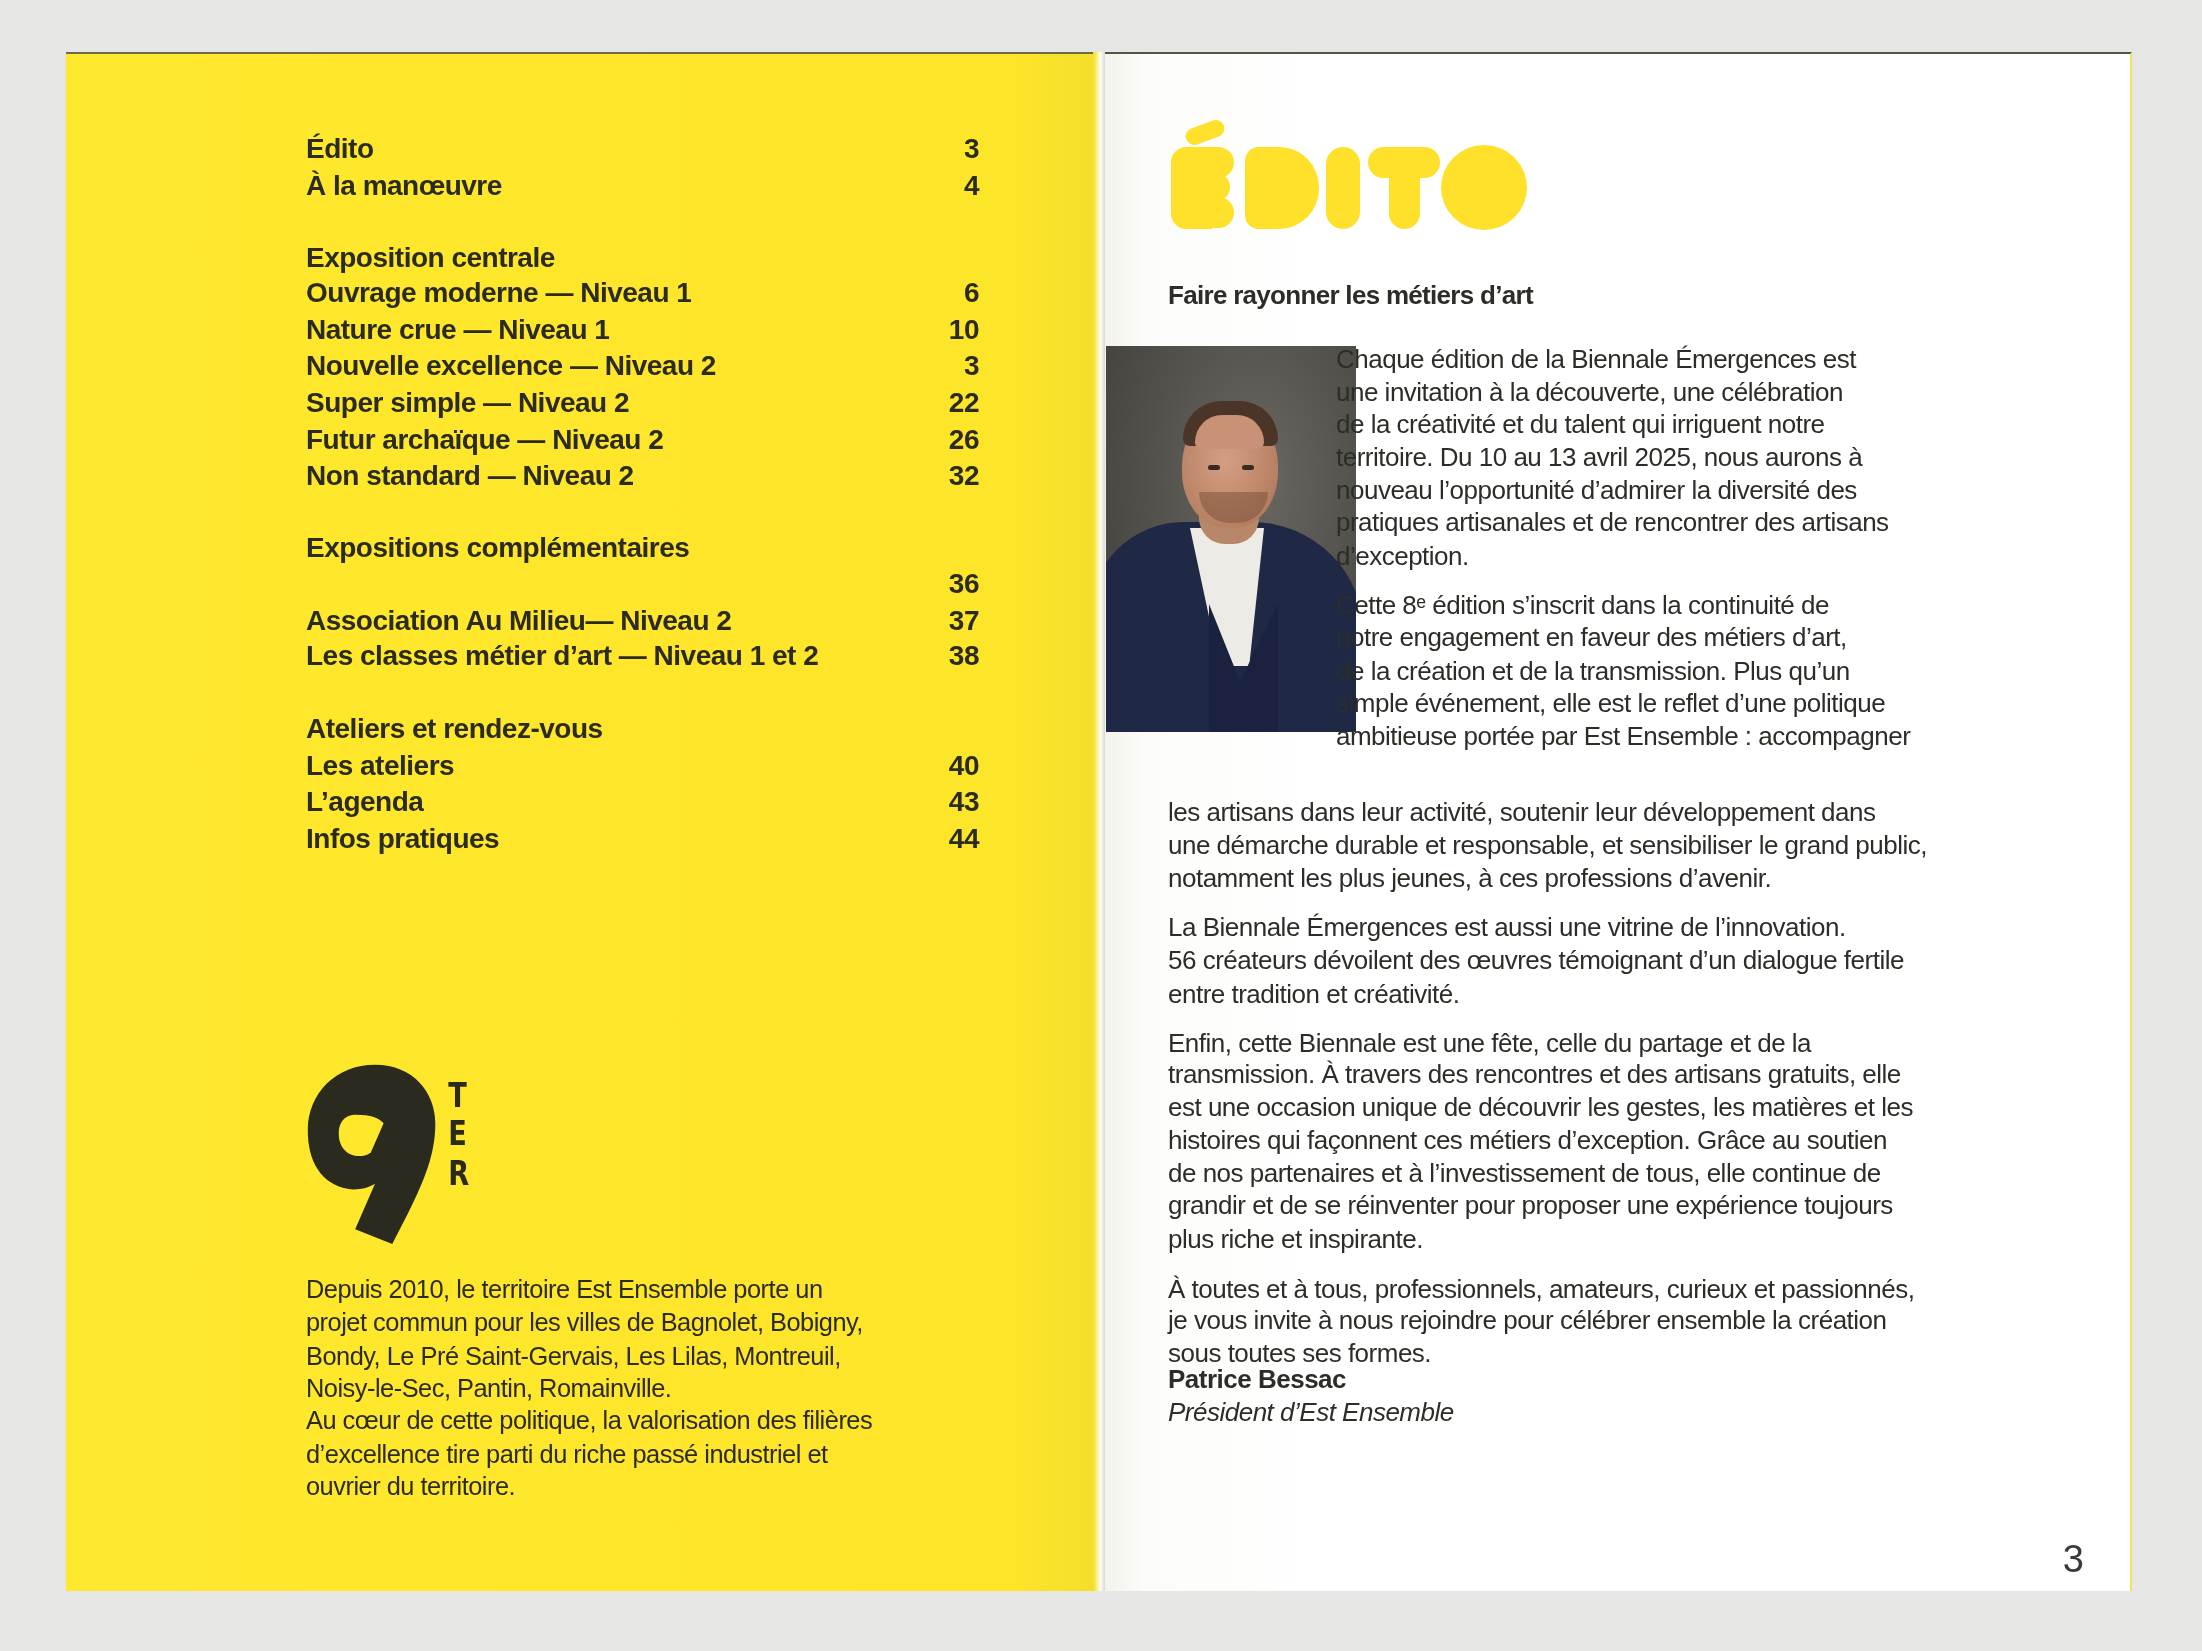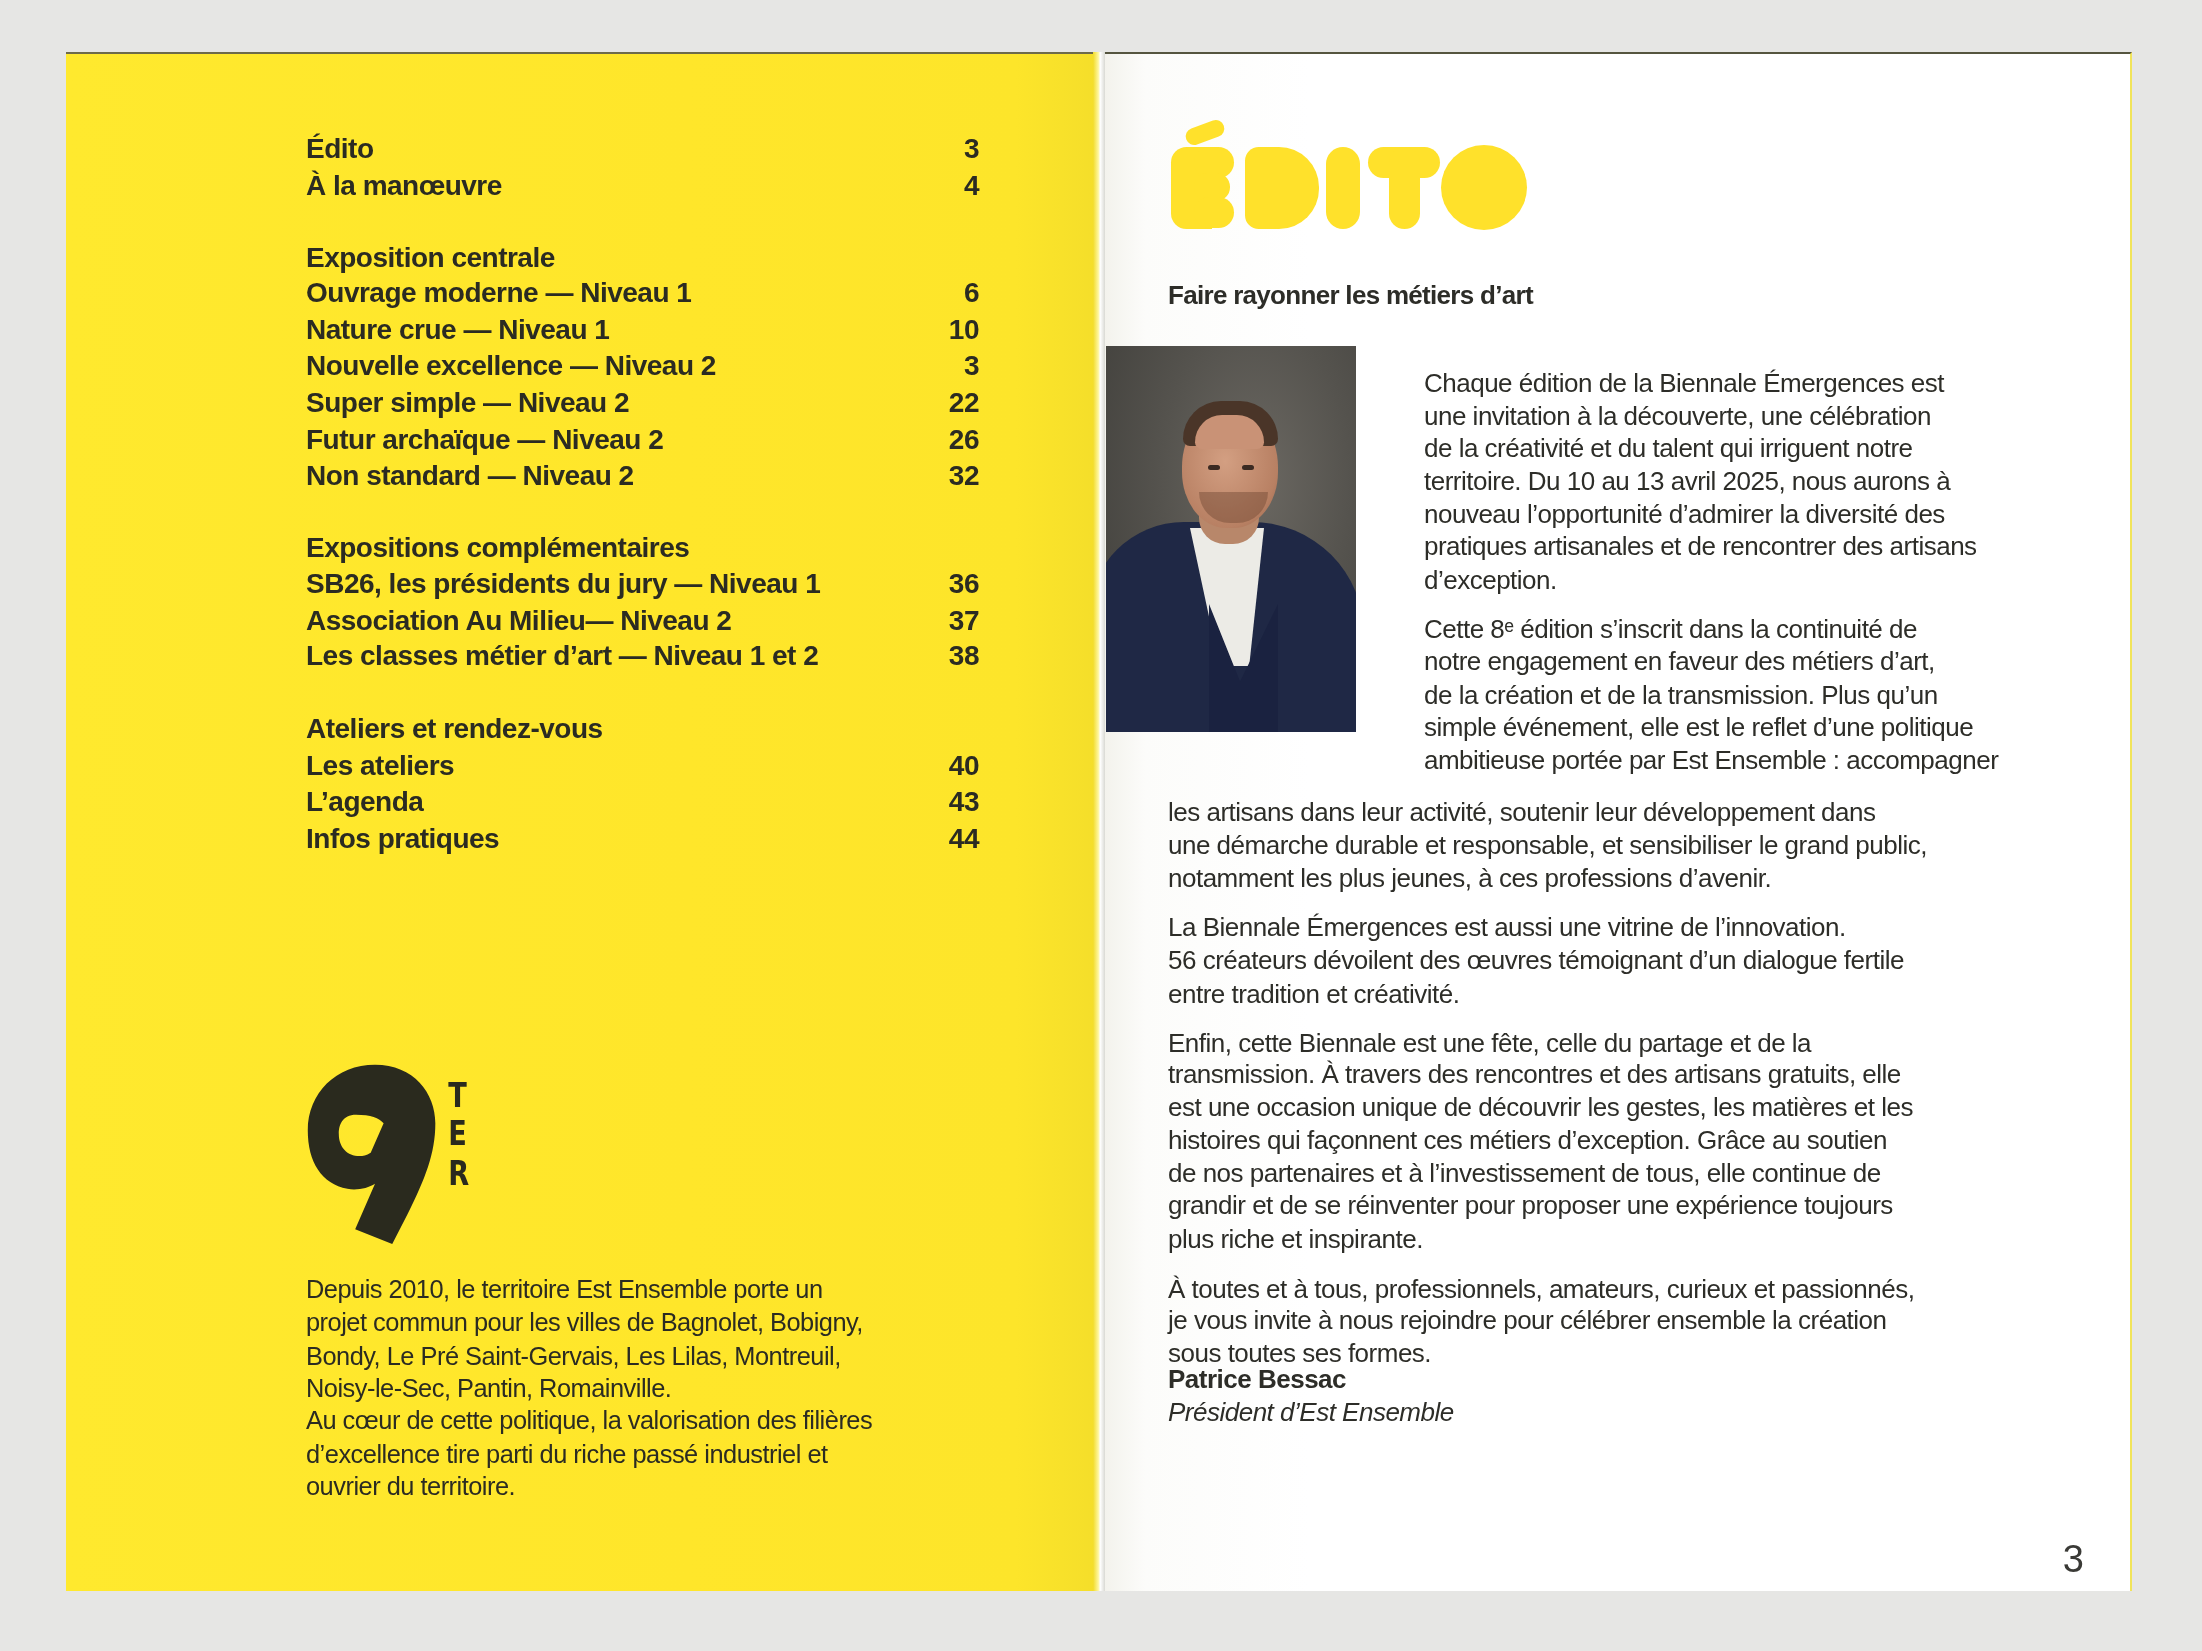--- a/index.html
+++ b/index.html
@@ -30,21 +30,21 @@
   .line { position: absolute; white-space: nowrap; }
   .toc-line { left: 306px; width: 673px; height: 36px; line-height: 36px;
     font-size: 28px; letter-spacing: -0.5px; font-weight: bold; }
   .toc-line .label { position: absolute; left: 0; top: 0; }
   .toc-line .pg { position: absolute; right: 0; top: 0; }
   .toc-heading { font-weight: bold; }
 
   .left-para { left: 306px; height: 32px; line-height: 32px; font-size: 25.4px; letter-spacing: -0.5px; }
 
   .body-line { height: 33px; line-height: 33px; font-size: 26px; letter-spacing: -0.5px; color: #2d2d28; }
-  .indent { left: 1424px; margin-top: 24px; }
+  .indent { left: 1336px; }
   .full { left: 1168px; margin-top: 44px; }
   .subtitle { left: 1168px; height: 34px; line-height: 34px; font-size: 26px; font-weight: bold; letter-spacing: -0.7px; color: #2d2d28; }
   .sig-name { left: 1168px; font-weight: bold; height: 33px; line-height: 33px; font-size: 26px; letter-spacing: -0.5px; color:#2d2d28; }
   .sig-role { left: 1168px; height: 33px; line-height: 33px; font-size: 26px; letter-spacing: -0.5px; color:#2d2d28;font-style:italic; }
   .page-number { position:absolute; left: 2048px; top: 1537px; width: 36px; text-align: right;
     font-size: 38px; font-weight: normal; color: #3a3a36; line-height: 45px; }
 
   
   .edito { position:absolute; left:1168px; top:119px; width:361px; height:112px; }
   .edito .g { position:absolute; background: #ffe12b; }
@@ -126,21 +126,20 @@
     </div>
   <div class="line toc-line" style="top:458px">
       <span class="label">Non standard — Niveau 2</span>
       <span class="pg">32</span>
     </div>
 
   <div class="line toc-line toc-heading" style="top:530px">
       <span class="label">Expositions complémentaires</span>
     </div>
   <div class="line toc-line" style="top:566px">
-      <span class="label">SB26, les présidents du jury — Niveau 1</span>
       <span class="pg">36</span>
     </div>
   <div class="line toc-line" style="top:603px">
       <span class="label">Association Au Milieu— Niveau 2</span>
       <span class="pg">37</span>
     </div>
   <div class="line toc-line" style="top:638px">
       <span class="label">Les classes métier d’art — Niveau 1 et 2</span>
       <span class="pg">38</span>
     </div>

